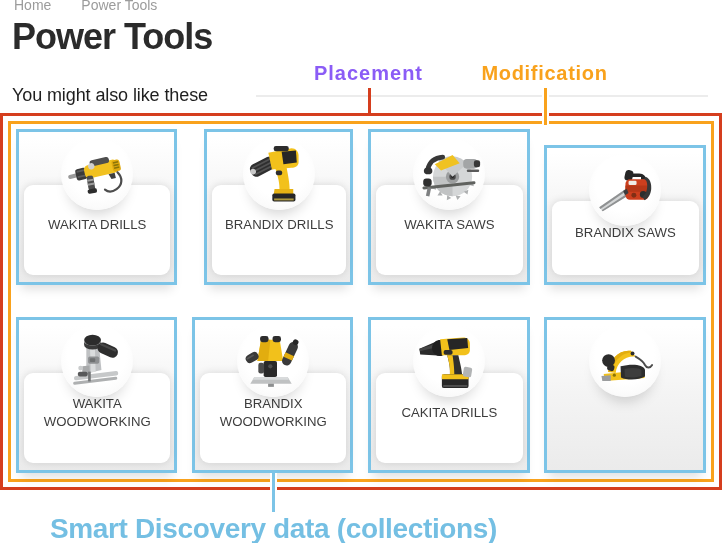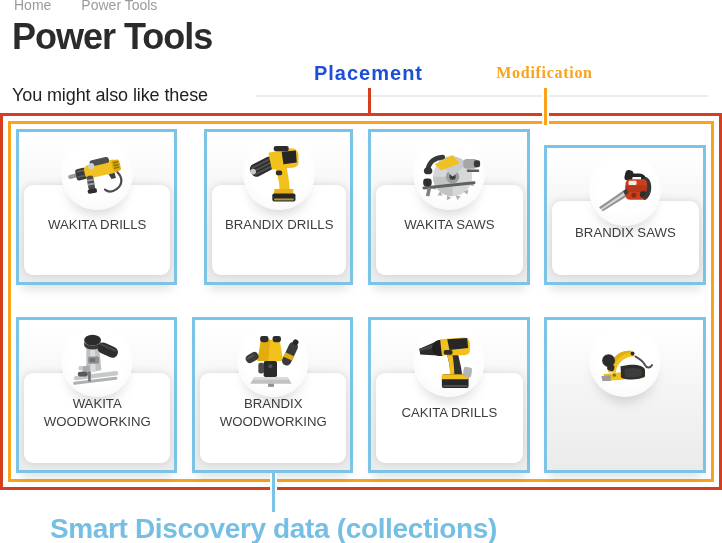--- a/index.html
+++ b/index.html
@@ -14,21 +14,21 @@
   
   .page-title { position:absolute; left:12px; top:19px; font-size:36px; font-weight:bold;
     letter-spacing:-1px; line-height:36px; color:#2b2b2b; }
   .section-title { position:absolute; left:12px; top:86px; font-size:18px; font-weight:normal;
     line-height:19px; color:#1f1f1f; letter-spacing:-0.1px; }
   .divider { position:absolute; left:256px; top:95px; width:452px; height:2px; background:#ececec; }
 
   
   .anno { position:absolute; transform:translateX(-50%); font-weight:bold; white-space:nowrap; }
   .anno-placement { left:368.5px; top:63px; font-size:20px; line-height:20px; letter-spacing:1px; }
-  .anno-modification { left:544.5px; top:63px; font-size:16px; line-height:20px; letter-spacing:0.7px;font-family:Liberation Serif, serif; }
+  .anno-modification { left:544.5px; top:63px; font-size:20px; line-height:20px; letter-spacing:0.7px; }
   .anno-collections { left:273.5px; top:518px; font-size:28px; line-height:22px; letter-spacing:-0.35px; }
 
   
   .tick { position:absolute; z-index:30; }
   .tick-placement { left:368px; top:87.5px; width:3.2px; height:28px; }
   .tick-modification { left:544px; top:88px; width:3.3px; height:36.5px; box-shadow:-2px 0 0 #fff, 2px 0 0 #fff; }
   .tick-collections { left:271.6px; top:473px; width:3.4px; height:39px; box-shadow:-2px 0 0 #fff, 2px 0 0 #fff; }
 
   
   .placement-box { position:absolute; left:0px; top:113px; width:721.5px; height:377px;
@@ -65,21 +65,21 @@
   <nav class="breadcrumb">
     <span>Home</span>
     <span>Power Tools</span>
   </nav>
 
   <h1 class="page-title">Power Tools</h1>
 
   <h2 class="section-title">You might also like these</h2>
   <div class="divider"></div>
 
-  <div class="anno anno-placement" style="color: #1d4ed8;">Placement</div>
+  <div class="anno anno-placement" style="color: #8b5cf6;">Placement</div>
   <div class="anno anno-modification" style="color: rgb(249, 162, 28);">Modification</div>
   <div class="anno anno-collections" style="color: rgb(116, 191, 227);">Smart Discovery data (collections)</div>
 
   <div class="tick tick-placement" style="background: rgb(213, 62, 30);"></div>
   <div class="tick tick-modification" style="background: rgb(249, 162, 28);"></div>
   <div class="tick tick-collections" style="background: rgb(124, 196, 231);"></div>
 
   <div class="placement-box" style="border-color: rgb(213, 62, 30);">
     <div class="modification-box" style="border-color: rgb(249, 162, 28);">
       <div class="grid">

